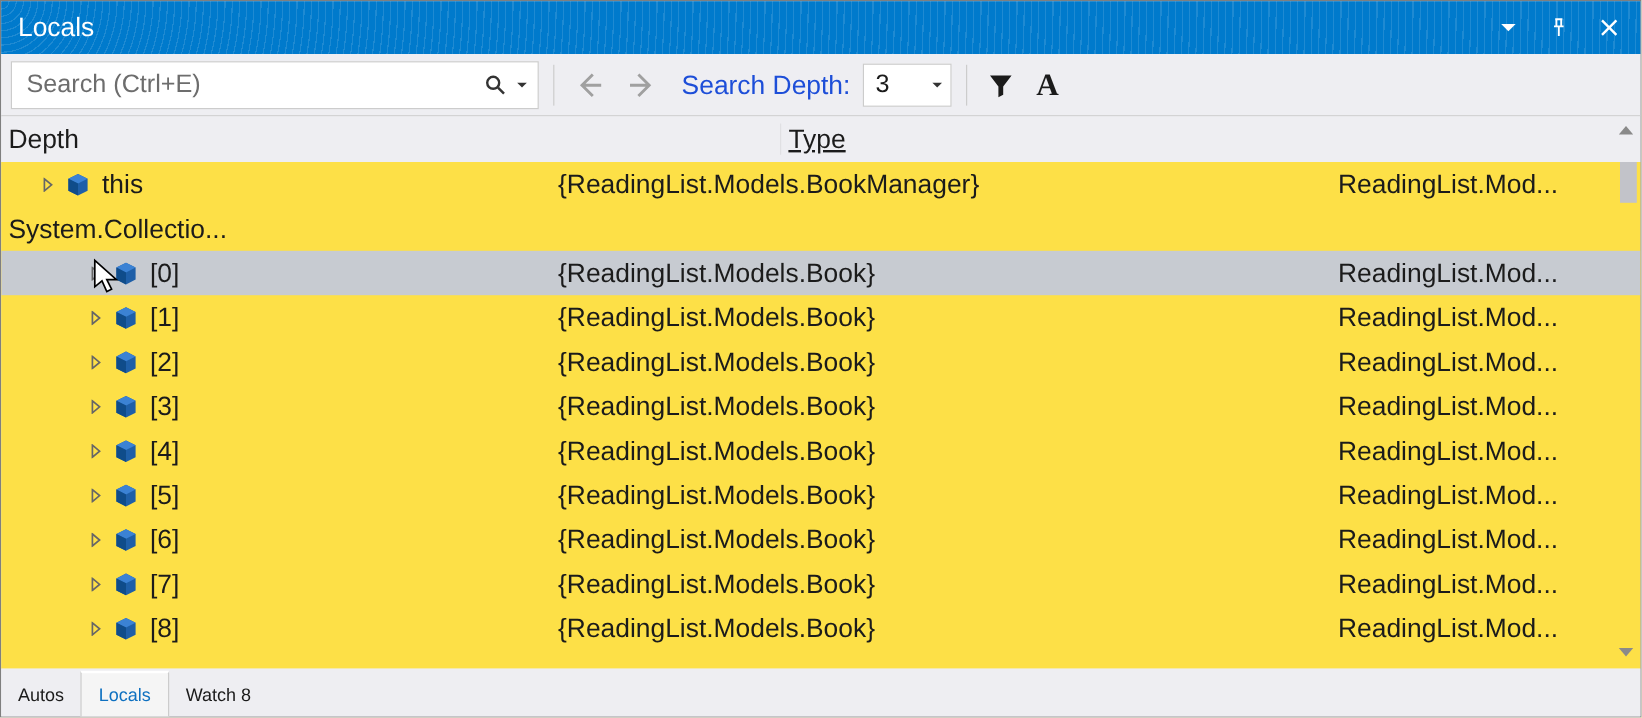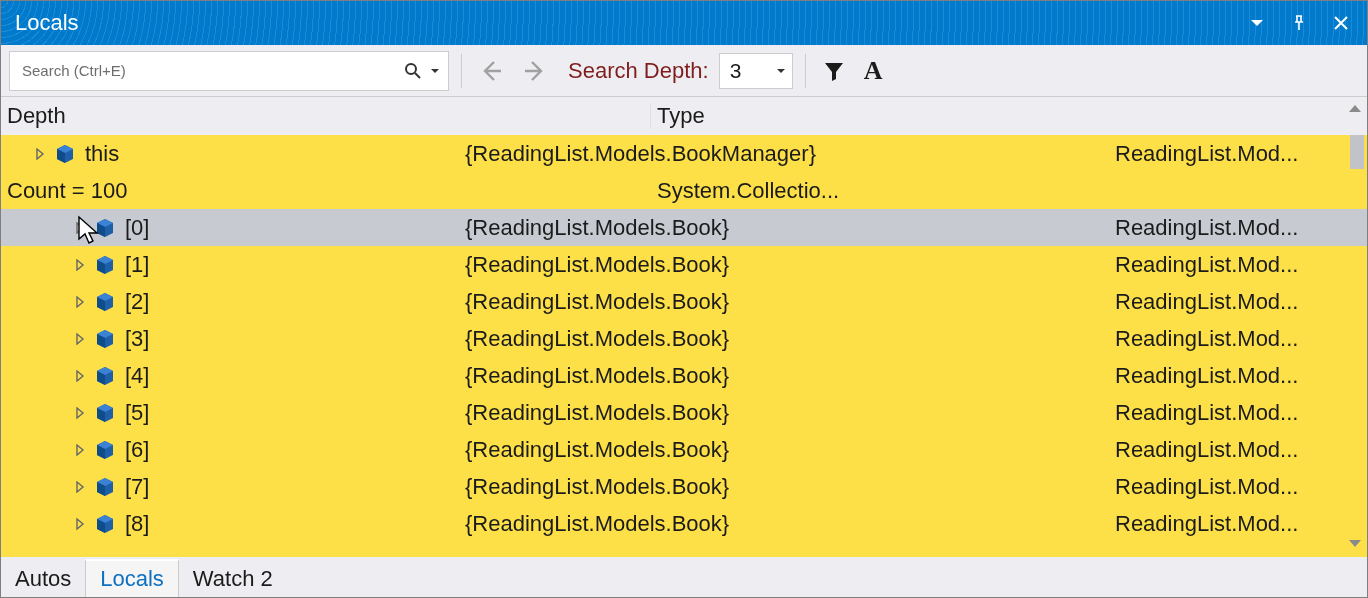--- a/index.html
+++ b/index.html
@@ -60,48 +60,48 @@
     border: 1px solid #ccc;
     display: flex;
     align-items: center;
     padding: 0 6px 0 10px;
     color: #6d6d6d;
   }
   .searchbox input {
     flex: 1;
     border: none;
     outline: none;
-    font-size: 15px;
+    font-size: 21px;
     color: #222;
   }
   .searchbox input::placeholder { color: #6d6d6d; }
   .mag { width:22px; height:22px; display:inline-flex; align-items:center; justify-content:center; color:#333; }
   .dd-caret { width:14px; display:inline-flex; align-items:center; justify-content:center; margin-left:4px; }
   .vsep { width:1px; height:34px; background:#ccc; margin: 0 2px; }
   .navbtn { width:34px; height:34px; display:flex; align-items:center; justify-content:center; color:#a0a0a0; cursor:pointer;}
-  .lbl { font-size:22px; color:#7f1d1d; margin-left:6px;}
+  .lbl { font-size:22px; color:#1d4ed8; margin-left:6px;}
   .depthbox {
     width: 74px; height: 36px; background:#fff; border:1px solid #ccc;
     display:flex; align-items:center; justify-content:space-between;
     padding: 0 6px 0 10px; font-size:21px;
   }
   .bigicon { font-size:26px; color:#1b1b1b; cursor:pointer; padding:0 4px;}
   
   .headers {
     height: 38px;
     display:flex;
     align-items:center;
     background:#eeeef2;
     font-size:22px;
     color:#1b1b1b;
     position: relative;
   }
   .col-name-h { width: 458px; padding-left: 30px; border-right:1px solid rgba(0,0,0,0.06);}
   .col-value-h { width: 650px; padding-left: 6px; border-right:1px solid rgba(0,0,0,0.06);}
-  .col-type-h  { flex:1; padding-left: 6px; display:flex; align-items:center;}
+  .col-type-h  { flex:1; padding-left: 6px; display:flex; align-items:center;text-decoration:underline;}
   .hdr-scroll-up {
     position:absolute; right:4px; top:4px; color:#7a7a7a;
   }
   
   .gridbody {
     flex: 1;
     background: #fde047;
     overflow: hidden;
     position: relative;
   }
@@ -139,21 +139,21 @@
   .tabstrip {
     height: 40px;
     background:#eeeef2;
     display:flex;
     align-items:flex-end;
   }
   .tab {
     height: 38px;
     padding: 0 14px;
     display:flex; align-items:center;
-    font-size:22px;
+    font-size:15px;
     color:#1b1b1b;
     cursor:pointer;
     border-top: 2px solid transparent;
   }
   .tab.active {
     background:#f5f5f5;
     border-top: 2px solid #fff;
     color:#0e70c0;
     border-left:1px solid #ccc;
     border-right:1px solid #ccc;
@@ -257,21 +257,20 @@
               <path d="M11 2 L19 6 L11 10 L3 6 Z" fill="#3b82d4"></path>
               <path d="M11 10 L11 20 L3 16 L3 6 Z" fill="#0f4c8a"></path>
             </svg>
           </span>
           <span class="name-text">this</span>
         </div>
         <div class="cell-value">{ReadingList.Models.BookManager}</div>
         <div class="cell-type">ReadingList.Mod...</div>
       </div>
       <div class="row">
-        <div class="cell-value">Count = 100</div>
         <div class="cell-type">System.Collectio...</div>
       </div>
       <div class="row selected">
         <div class="cell-name">
           <span class="indent1"></span>
           <span class="expander">
             <svg width="12" height="12" viewBox="0 0 12 12">
               <path d="M3 1 L9 6 L3 11 Z" fill="none" stroke="#666" stroke-width="1.4"></path>
             </svg>
           </span>
@@ -455,16 +454,16 @@
     </span>
 
     <svg class="cursor-arrow" style="left:76px;top:80px" width="26" height="32" viewBox="0 0 26 32">
       <path d="M2 2 L2 24 L8 19 L12 28 L16 26 L12 18 L20 18 Z" fill="#fff" stroke="#000" stroke-width="1.4"></path>
     </svg>
   </div>
 
   <div class="tabstrip" id="tabstrip">
       <div class="tab">Autos</div>
       <div class="tab active">Locals</div>
-      <div class="tab">Watch 2</div>
+      <div class="tab">Watch 8</div>
     </div>
 
 </div>
 
 </body></html>

